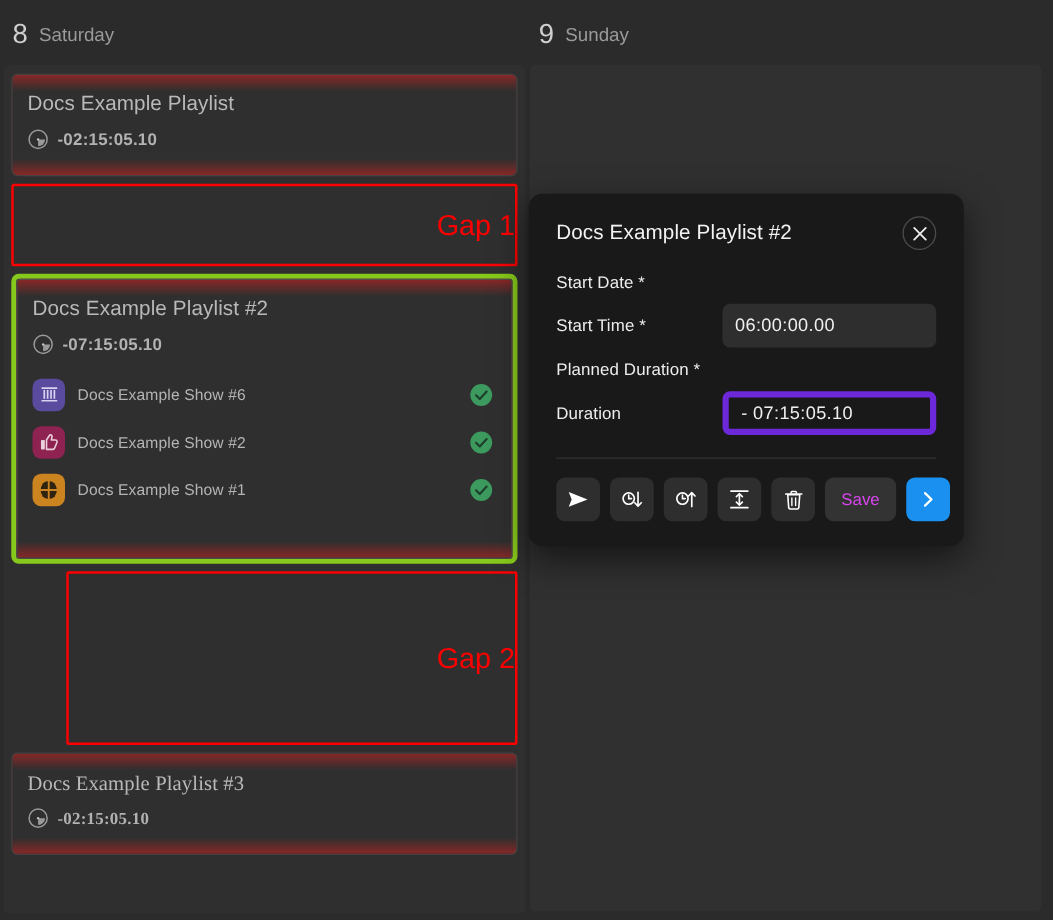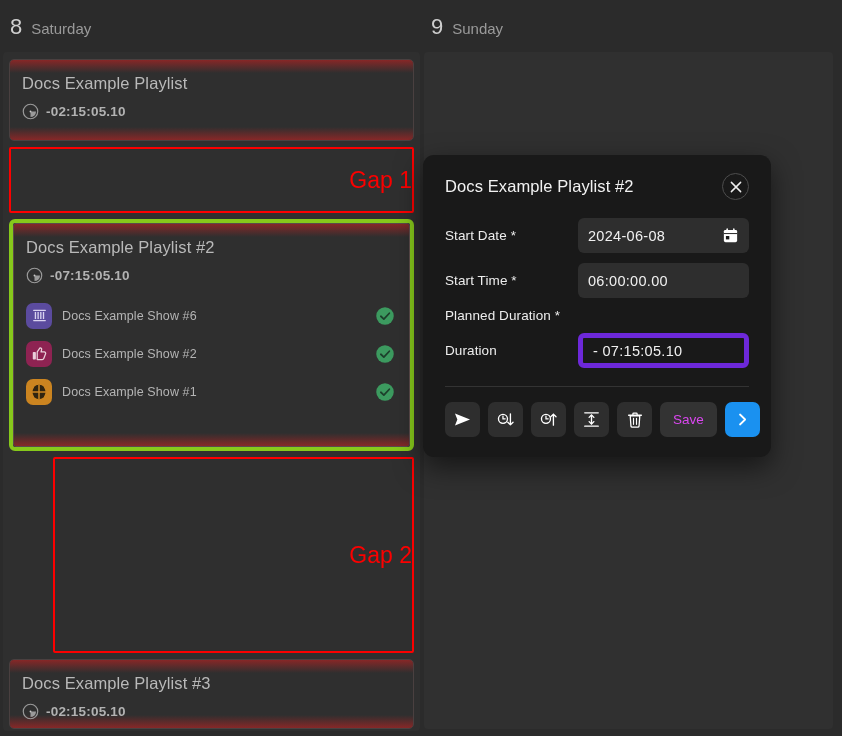--- a/index.html
+++ b/index.html
@@ -138,21 +138,21 @@
   .playlist-time {
     font-size: 13.5px;
     color: #b2b2b2;
     font-weight: 600;
     letter-spacing: 0.2px;
     line-height: 1;
   }
 
   
   .playlist.p1 { height: 82px; }
-  .playlist.p3 { height: 70px; }
+  .playlist.p3 { height: 82px; font-family: Liberation Serif, serif; }
 
   
   .playlist-selected-wrap {
     border: 4px solid #7ed321;
     border-color: #86c81b;
     border-radius: 6px;
     padding: 0;
     margin-bottom: 6px;
     background: #2f2f2f;
     box-sizing: border-box;
@@ -204,21 +204,21 @@
     border: 2px solid #fc0000;
     border-radius: 2px;
     background: #2f2f2f;
     display: flex;
     align-items: center;
     justify-content: flex-end;
     box-sizing: border-box;
     margin-bottom: 6px;
   }
   .gap-box.g1 { height: 66px; }
-  .gap-box.g2 { height: 196px; margin-left: 44px; }
+  .gap-box.g2 { height: 139px; margin-left: 44px; }
   .gap-label {
     color: #fc0000;
     font-size: 23px;
     font-weight: 400;
     line-height: 1;
     user-select: none;
   }
 
   
   .detail-panel {
@@ -479,31 +479,20 @@
       <span class="panel-title">Docs Example Playlist #2</span>
       <button class="panel-close">
         <svg width="12" height="12" viewBox="0 0 14 14">
           <path d="M1.6 1.6 L12.4 12.4 M12.4 1.6 L1.6 12.4" stroke="#ededed" stroke-width="1.7" stroke-linecap="round"></path>
         </svg>
       </button>
     </div>
 
     <div class="field-row">
       <span class="field-label">Start Date *</span>
-      <div class="field-control">
-        <input class="field-value" readonly="" value="2024-06-08" style="">
-        <svg class="cal-icon" width="17" height="17" viewBox="0 0 20 20">
-          <rect x="2.2" y="3.6" width="15.6" height="14.2" rx="2" fill="#ffffff"></rect>
-          <rect x="2.2" y="3.6" width="15.6" height="3.6" rx="2" fill="#ffffff"></rect>
-          <rect x="2.2" y="7.2" width="15.6" height="1.1" fill="#191919"></rect>
-          <rect x="5.2" y="1.6" width="1.8" height="3.4" rx="0.9" fill="#ffffff"></rect>
-          <rect x="13" y="1.6" width="1.8" height="3.4" rx="0.9" fill="#ffffff"></rect>
-          <rect x="4.6" y="10.6" width="4" height="4" fill="#191919"></rect>
-        </svg>
-      </div>
     </div>
 
     <div class="field-row">
       <span class="field-label">Start Time *</span>
       <div class="field-control">
         <input class="field-value" readonly="" value="06:00:00.00" style="">
       </div>
     </div>
 
     <div class="field-row">

